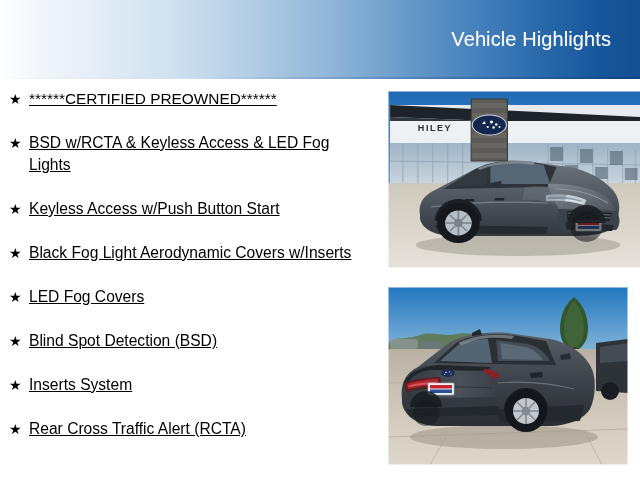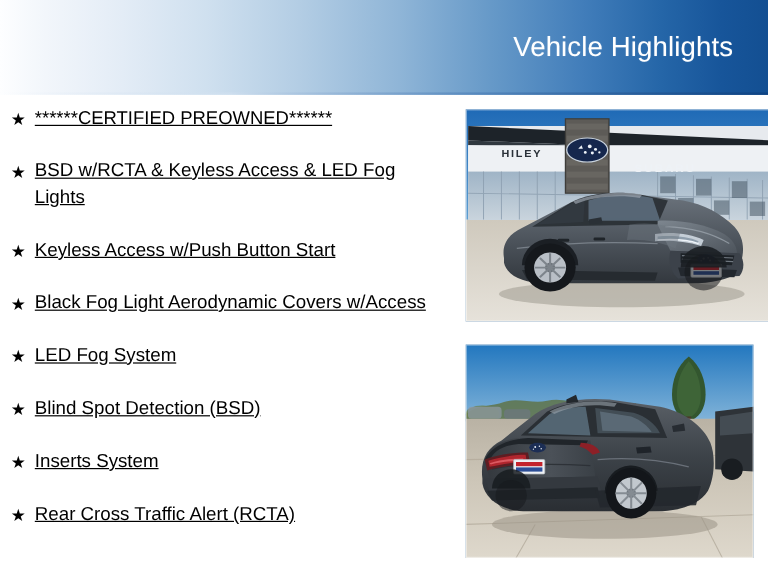--- a/index.html
+++ b/index.html
@@ -46,21 +46,21 @@
         rgba(255,255,255,0) 0%,
         rgba(210,225,240,0.5) 30%,
         rgba(80,130,185,0.75) 62%,
         #0e4383 100%);
   }
   .header-title {
     position: absolute;
     right: 29px;
     top: 29px;
     color: #ffffff;
-    font-size: 23px;
+    font-size: 20px;
     letter-spacing: 0.1px;
     line-height: 21px;
     white-space: nowrap;
     text-shadow: 0 0 1px rgba(255,255,255,0.25);
   }
 
   
   .highlights-list {
     position: absolute;
     left: 8px;
@@ -139,25 +139,25 @@
   <li class="highlight-item">
     <span class="bullet-star">★</span>
     <span class="highlight-text">BSD w/RCTA &amp; Keyless Access &amp; LED Fog Lights</span>
   </li>
   <li class="highlight-item">
     <span class="bullet-star">★</span>
     <span class="highlight-text">Keyless Access w/Push Button Start</span>
   </li>
   <li class="highlight-item">
     <span class="bullet-star">★</span>
-    <span class="highlight-text">Black Fog Light Aerodynamic Covers w/Access</span>
-  </li>
-  <li class="highlight-item">
-    <span class="bullet-star">★</span>
-    <span class="highlight-text">LED Fog System</span>
+    <span class="highlight-text">Black Fog Light Aerodynamic Covers w/Inserts</span>
+  </li>
+  <li class="highlight-item">
+    <span class="bullet-star">★</span>
+    <span class="highlight-text">LED Fog Covers</span>
   </li>
   <li class="highlight-item">
     <span class="bullet-star">★</span>
     <span class="highlight-text">Blind Spot Detection (BSD)</span>
   </li>
   <li class="highlight-item">
     <span class="bullet-star">★</span>
     <span class="highlight-text">Inserts System</span>
   </li>
   <li class="highlight-item">

